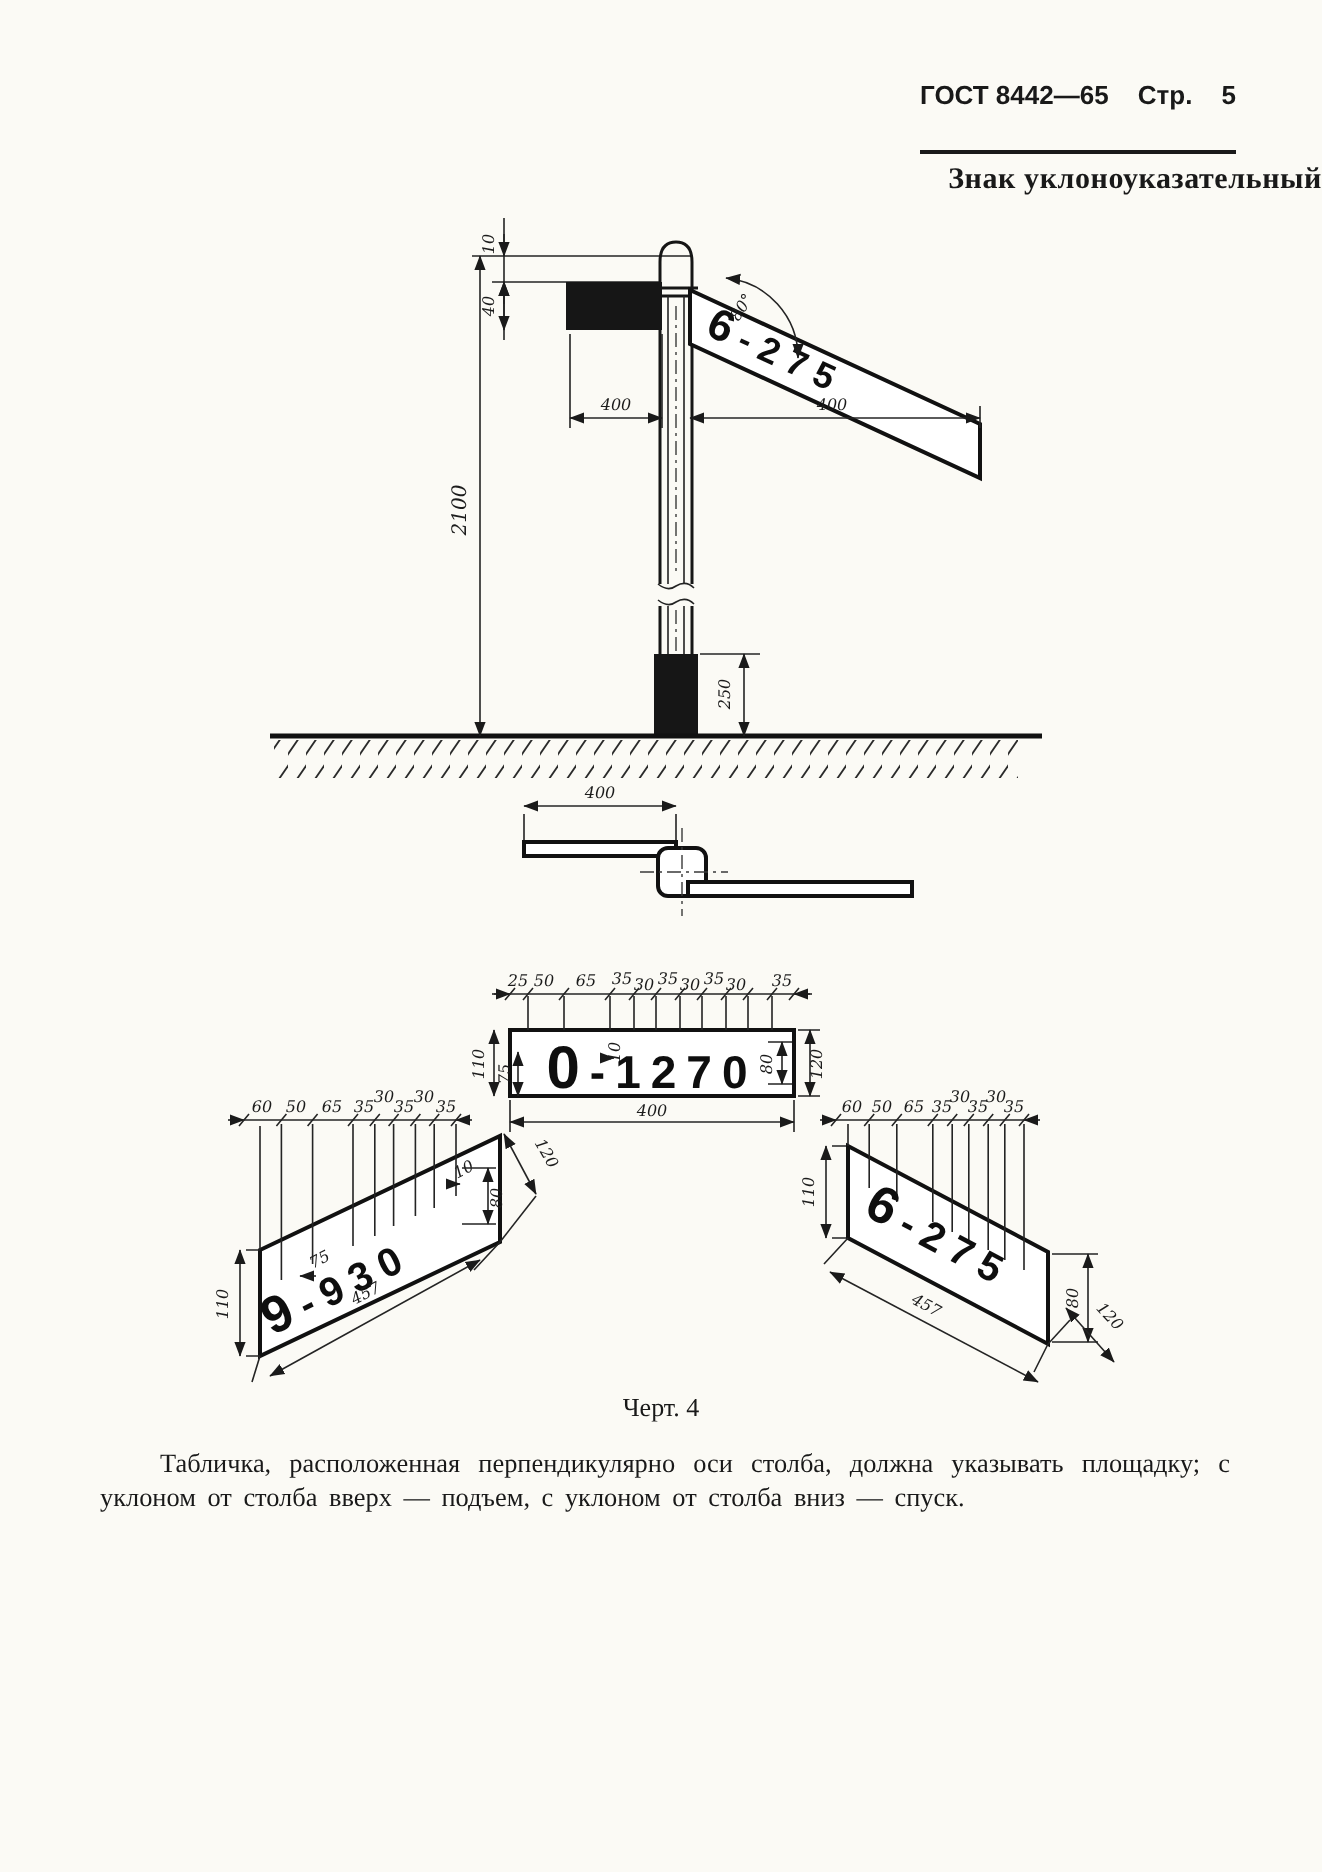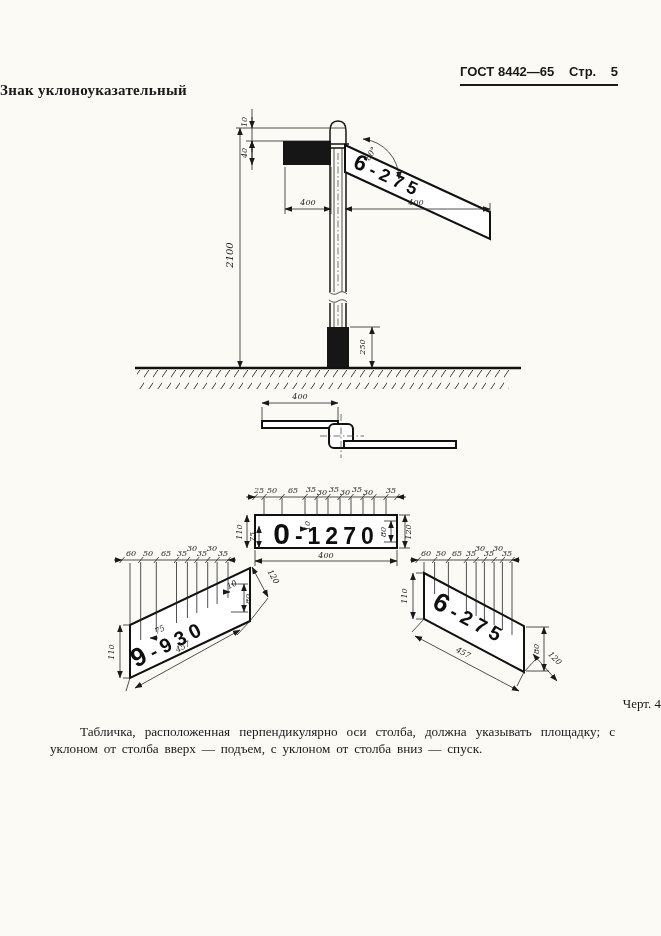--- a/index.html
+++ b/index.html
@@ -1,24 +1,24 @@
 <!DOCTYPE html>
 <html><head>
 <meta charset="utf-8">
 <style>
   html,body{margin:0;padding:0;background:#e8e6e0;}
   .page{position:relative;width:661px;height:936px;background:#fbfaf5;color:#191919;
         font-family:"Liberation Serif",serif;overflow:hidden;}
   .header{position:absolute;left:460px;top:40px;width:158px;display:flex;
           justify-content:space-between;align-items:baseline;border-bottom:2px solid #1a1a1a;
-          padding-bottom:5px;font-family:"Liberation Sans",sans-serif;font-weight:bold;font-size:13px;margin-top:24px;}
-  .title{position:absolute;top:82px;left:0;width:661px;text-align:left;
+          padding-bottom:20px;font-family:"Liberation Sans",sans-serif;font-weight:bold;font-size:13px;}
+  .title{position:absolute;top:82px;left:0;width:661px;text-align:right;
          font-weight:bold;font-size:15px;letter-spacing:.3px;}
   svg.figure{position:absolute;left:0;top:95px;}
-  .caption{position:absolute;top:696px;left:0;width:661px;text-align:right;font-size:13px;}
+  .caption{position:absolute;top:696px;left:0;width:661px;text-align:center;font-size:13px;}
   .bodytext{position:absolute;left:50px;top:723px;width:565px;font-size:13.2px;
             line-height:17.4px;text-align:justify;word-spacing:2.5px;}
   .bodytext p{margin:0;text-indent:30px;}
   
   .ln-thin{stroke:#242424;stroke-width:.8;fill:none;}
   .ln-med{stroke:#161616;stroke-width:1.5;fill:none;}
   .ln-bold{stroke:#111;stroke-width:2px;fill:#fff;}
   .ln-thick{stroke:#111;stroke-width:2.6;fill:none;}
   .ink{fill:#161616;stroke:none;}
   .dim{font:italic 8px "DejaVu Serif",serif;fill:#1c1c1c;text-anchor:middle;}

